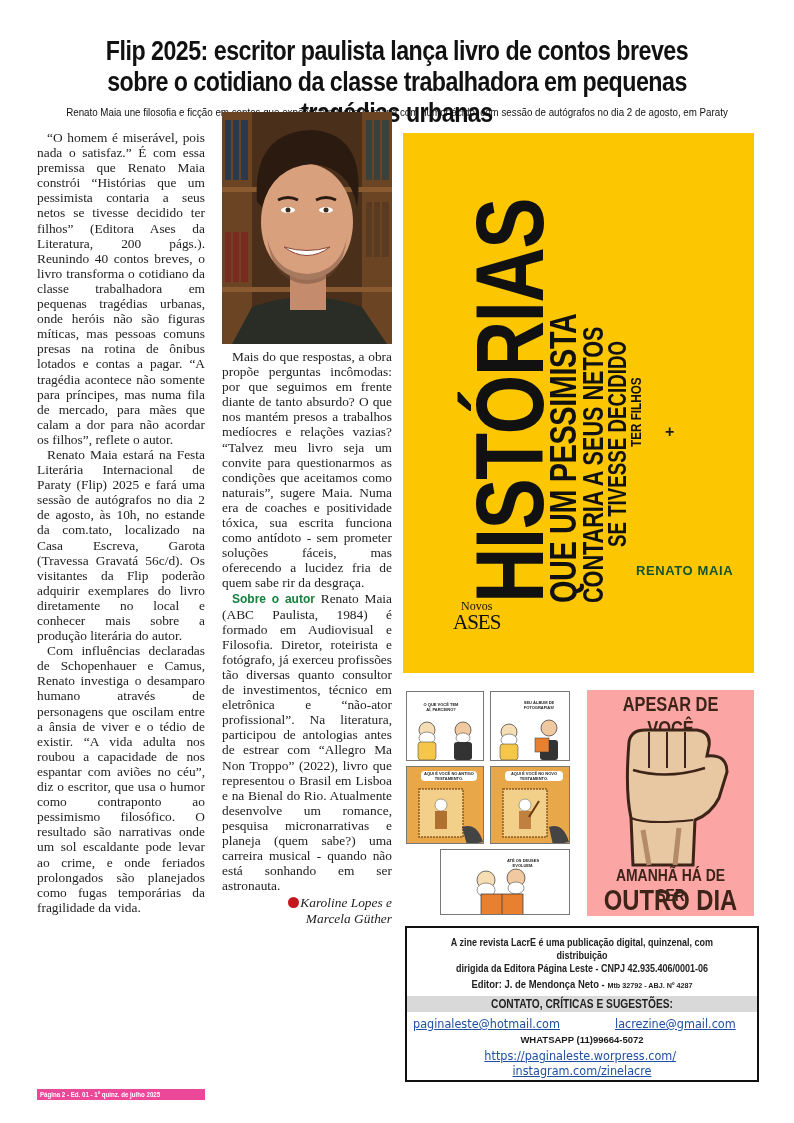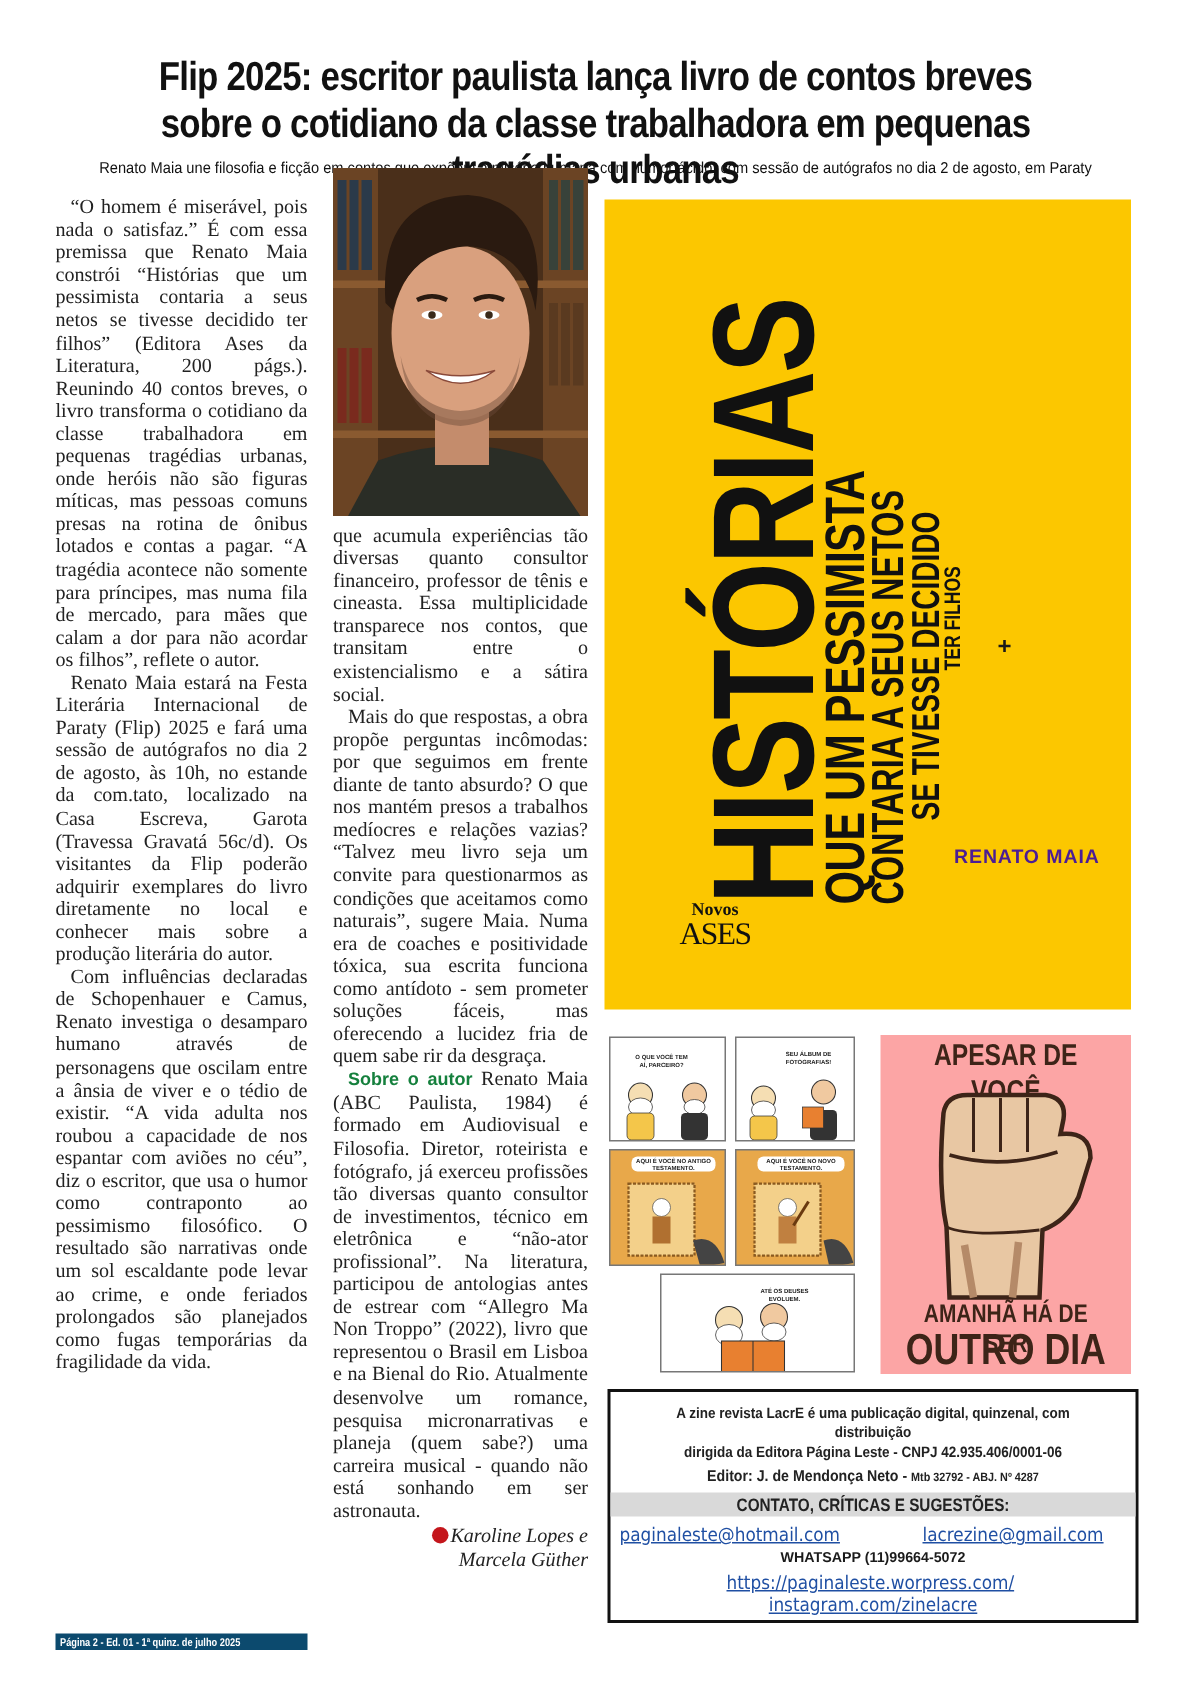--- a/index.html
+++ b/index.html
@@ -62,27 +62,27 @@
   }
   .cv-title { font-size: 96px; line-height: 74px; letter-spacing: -2px; transform: scaleX(0.80); transform-origin: left; }
   .cv-l2 { font-size: 37px; line-height: 33px; letter-spacing: -0.5px; transform: scaleX(0.78); transform-origin: left; }
   .cv-l3 { font-size: 30px; line-height: 26px; transform: scaleX(0.72); transform-origin: left; }
   .cv-l4 { font-size: 26px; line-height: 23px; transform: scaleX(0.72); transform-origin: left; margin-left: 56px; }
   .cv-l5 { font-size: 15px; line-height: 14px; transform: scaleX(0.78); transform-origin: left; margin-left: 156px; }
   .cv-plus { position: absolute; left: 220px; top: 170px; font-size: 16px; }
   .cv-author {
     position: absolute; left: 233px; top: 430px;
     font-family: "Liberation Sans", sans-serif; font-weight: bold;
-    font-size: 13px; letter-spacing: 0.6px; color: #4c1d95;
+    font-size: 13px; letter-spacing: 0.6px; color: #14532d;
   }
   .cv-pub {
     position: absolute; left: 50px; top: 467px; text-align: center;
     font-family: "Liberation Serif", serif; color: #111; line-height: 1;
   }
-  .cv-pub .novos { font-size: 12px; font-weight: bold; }
+  .cv-pub .novos { font-size: 12px; font-weight: normal; }
   .cv-pub .ases { font-size: 21px; letter-spacing: -1px; }
 
   
   .comic {
     position: absolute; left: 404px; top: 689px; width: 168px; height: 228px;
     background: #fff;
   }
   .panel { position: absolute; border: 1px solid #777; overflow: hidden; }
   .p1 { left: 2px; top: 2px; width: 78px; height: 70px; background: #fff; }
   .p2 { left: 86px; top: 2px; width: 80px; height: 70px; background: #fff; }
@@ -120,21 +120,21 @@
   }
   .ib-contact span { display: inline-block; transform: scaleX(0.85); }
   .ib-links { display: flex; justify-content: space-between; padding: 4px 8px 0 6px; }
   .ib-link { color: #1f4fa3; text-decoration: underline; font-size: 12.5px; font-family: "DejaVu Sans", sans-serif; transform: scaleX(0.9); transform-origin: left; }
   .ib-whats { font-size: 9.5px; font-weight: bold; margin-top: 3px; }
   .ib-urls { margin-top: 3px; font-size: 12.5px; font-family: "DejaVu Sans", sans-serif; transform: scaleX(0.9); }
   .ib-urls a { color: #1f4fa3; text-decoration: underline; }
 
   .footer-bar {
     position: absolute; left: 37px; top: 1089px; width: 168px; height: 11px;
-    background: #0c4a6e; color: #fff;
+    background: #ec4899; color: #fff;
     font-family: "Liberation Sans", sans-serif; font-weight: bold; font-size: 7.5px; line-height: 11px;
     padding-left: 3px; white-space: nowrap; overflow: hidden;
   }
   .footer-bar span { display: inline-block; transform: scaleX(0.82); transform-origin: left; }
 </style>
 </head>
 <body>
 
 <h1 class="headline">Flip 2025: escritor paulista lança livro de contos breves sobre o cotidiano da classe trabalhadora em pequenas tragédias urbanas</h1>
 <div class="subhead">Renato Maia une filosofia e ficção em contos que expõem a miséria humana com humor ácido, com sessão de autógrafos no dia 2 de agosto, em Paraty</div>
@@ -189,21 +189,20 @@
     <path d="M56 88 Q66 83 76 88" stroke="#2a1a10" stroke-width="3" fill="none"></path>
     <path d="M94 88 Q104 83 114 88" stroke="#2a1a10" stroke-width="3" fill="none"></path>
 
     <path d="M62 135 Q85 152 108 135 Q85 142 62 135 Z" fill="#fff" stroke="#8a4a3a" stroke-width="1"></path>
 
     <path d="M45 125 Q50 170 85 172 Q120 170 125 125 Q118 160 85 162 Q52 160 45 125 Z" fill="#6a4a38" opacity="0.45"></path>
   </svg>
 </div>
 
 <div class="col col2">
-  <p style="text-indent:0">que acumula experiências tão diversas quanto consultor financeiro, professor de tênis e cineasta. Essa multiplicidade transparece nos contos, que transitam entre o existencialismo e a sátira social.</p>
   <p>Mais do que respostas, a obra propõe perguntas incômodas: por que seguimos em frente diante de tanto absurdo? O que nos mantém presos a trabalhos medíocres e relações vazias? “Talvez meu livro seja um convite para questionarmos as condições que aceitamos como naturais”, sugere Maia. Numa era de coaches e positividade tóxica, sua escrita funciona como antídoto - sem prometer soluções fáceis, mas oferecendo a lucidez fria de quem sabe rir da desgraça.</p>
   <p><span class="sobre">Sobre o autor</span><span> Renato Maia (ABC Paulista, 1984) é formado em Audiovisual e Filosofia. Diretor, roteirista e fotógrafo, já exerceu profissões tão diversas quanto consultor de investimentos, técnico em eletrônica e “não-ator profissional”. Na literatura, participou de antologias antes de estrear com “Allegro Ma Non Troppo” (2022), livro que representou o Brasil em Lisboa e na Bienal do Rio. Atualmente desenvolve um romance, pesquisa micronarrativas e planeja (quem sabe?) uma carreira musical - quando não está sonhando em ser astronauta.</span></p>
   <div class="signature">
     <span class="red-dot"></span><span>Karoline Lopes e</span><br>
     <span>Marcela Güther</span>
   </div>
 </div>
 
 <div class="book-cover">
   <div class="cover-rot">

